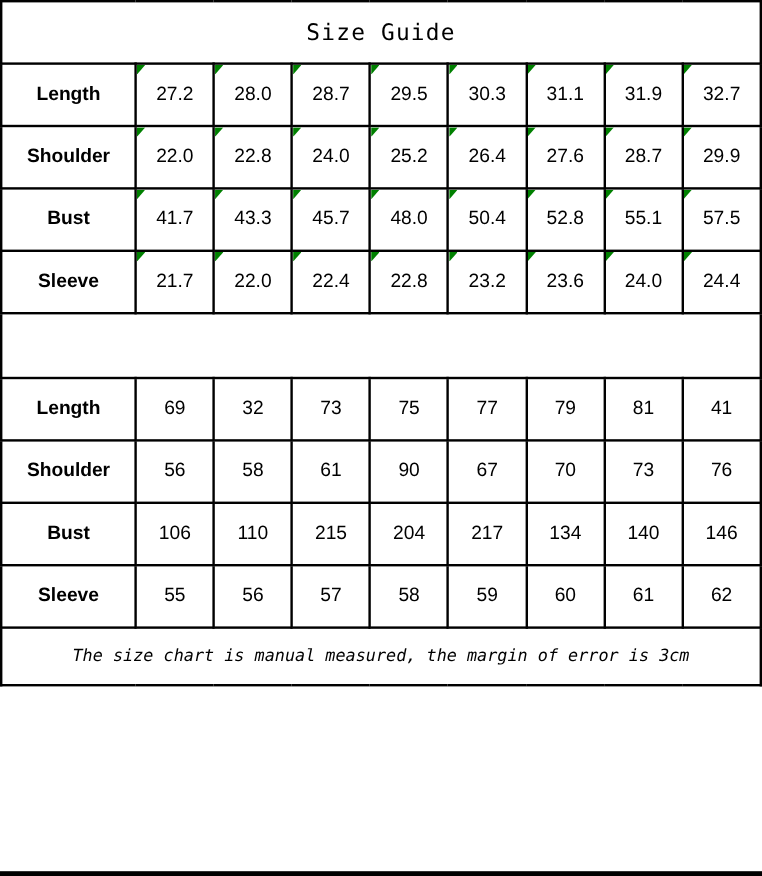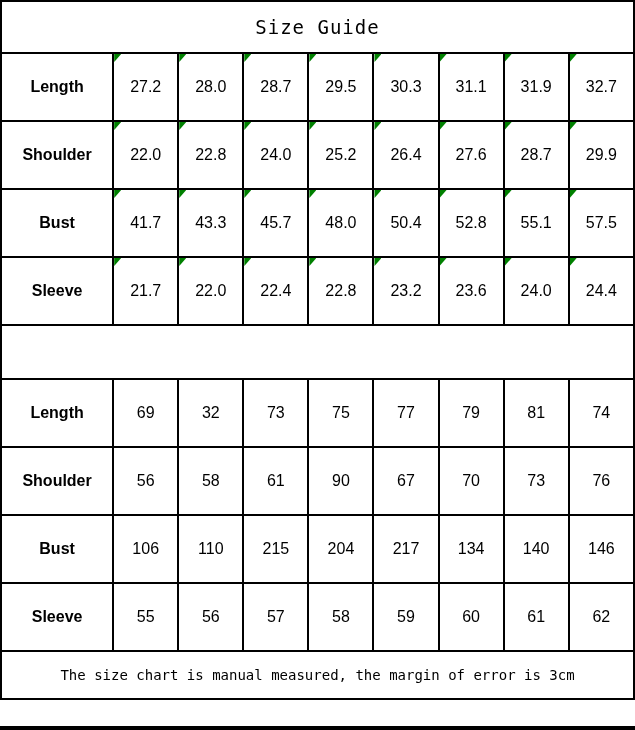--- a/index.html
+++ b/index.html
@@ -10,39 +10,39 @@
   }
   table.size-guide{
     width:635px;border-collapse:collapse;table-layout:fixed;
   }
   td{
     border:2px solid #000;text-align:center;vertical-align:middle;
     padding:0;overflow:hidden;
   }
   tr.r-title{height:52px;}
   tr.r-head{height:55px;}
-  tr.r-data{height:68px;margin-top:39px;}
+  tr.r-data{height:52px;margin-top:39px;}
   tr.r-gap{height:54px;}
   tr.r-foot{height:48px;}
   td.title-cell{
     font-family:"DejaVu Sans Mono","Liberation Mono",monospace;
     font-size:19px;font-weight:normal;letter-spacing:1px;
   }
   td.head{font-weight:bold;font-size:16px;}
   td.label{font-weight:bold;font-size:16px;}
   td.val{font-size:16px;font-weight:normal;position:relative;}
   td.flagged .flag{
     position:absolute;top:0;left:0;width:7px;height:8px;
     background:var(--marker,#008000);
     clip-path:polygon(0 0,100% 0,0 100%);
   }
   td.gap-cell{background:#fff;}
   td.footer-cell{
     font-family:"DejaVu Sans Mono","Liberation Mono",monospace;
-    font-size:14px;letter-spacing:0px;
+    font-size:14px;letter-spacing:0px;font-style:italic;
   }
   .bottom-edge{
     position:absolute;left:0;bottom:0;width:635px;height:4px;background:#000;
   }
 </style>
 </head>
 <body>
 
 <table class="size-guide">
   <colgroup>
@@ -115,21 +115,21 @@
   <tbody id="table-cm">
       <tr class="r-data">
         <td class="label">Length</td>
         <td class="val">69</td>
         <td class="val">32</td>
         <td class="val">73</td>
         <td class="val">75</td>
         <td class="val">77</td>
         <td class="val">79</td>
         <td class="val">81</td>
-        <td class="val">74</td>
+        <td class="val">41</td>
       </tr>
       <tr class="r-data">
         <td class="label">Shoulder</td>
         <td class="val">56</td>
         <td class="val">58</td>
         <td class="val">61</td>
         <td class="val">90</td>
         <td class="val">67</td>
         <td class="val">70</td>
         <td class="val">73</td>

